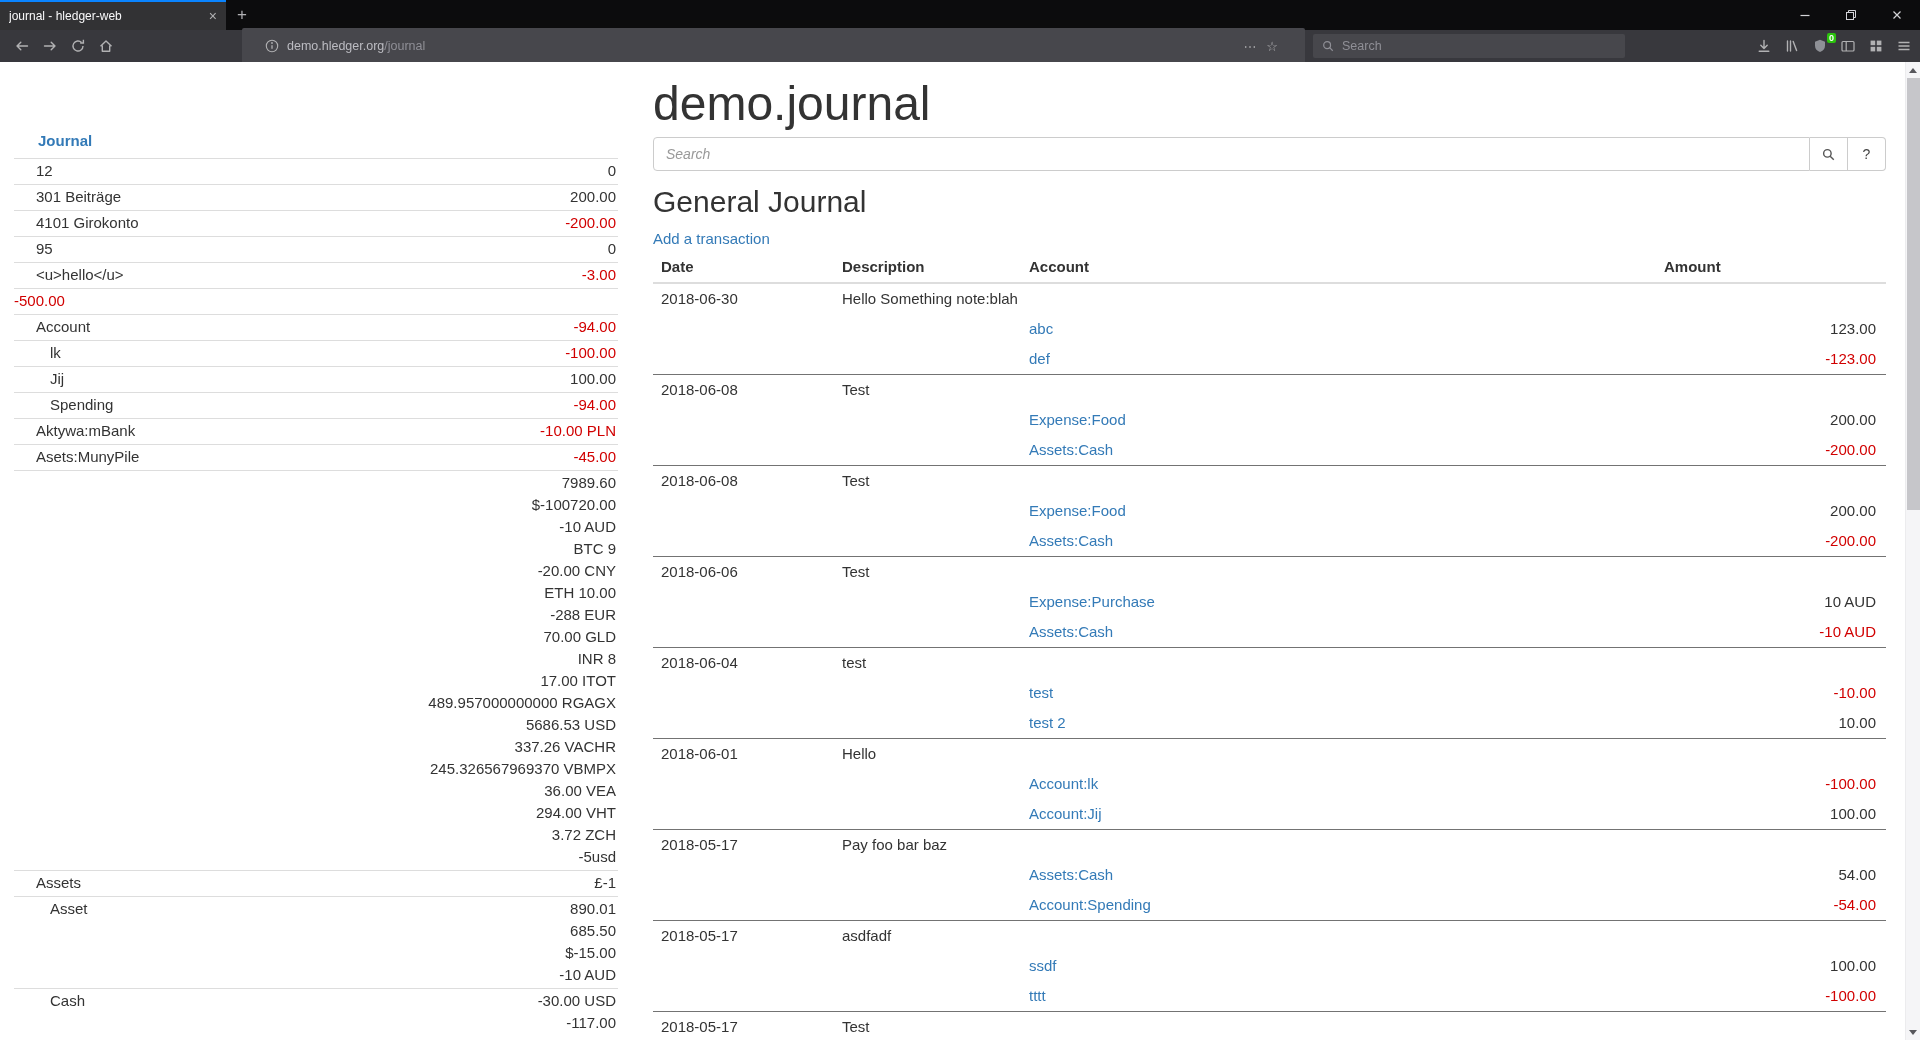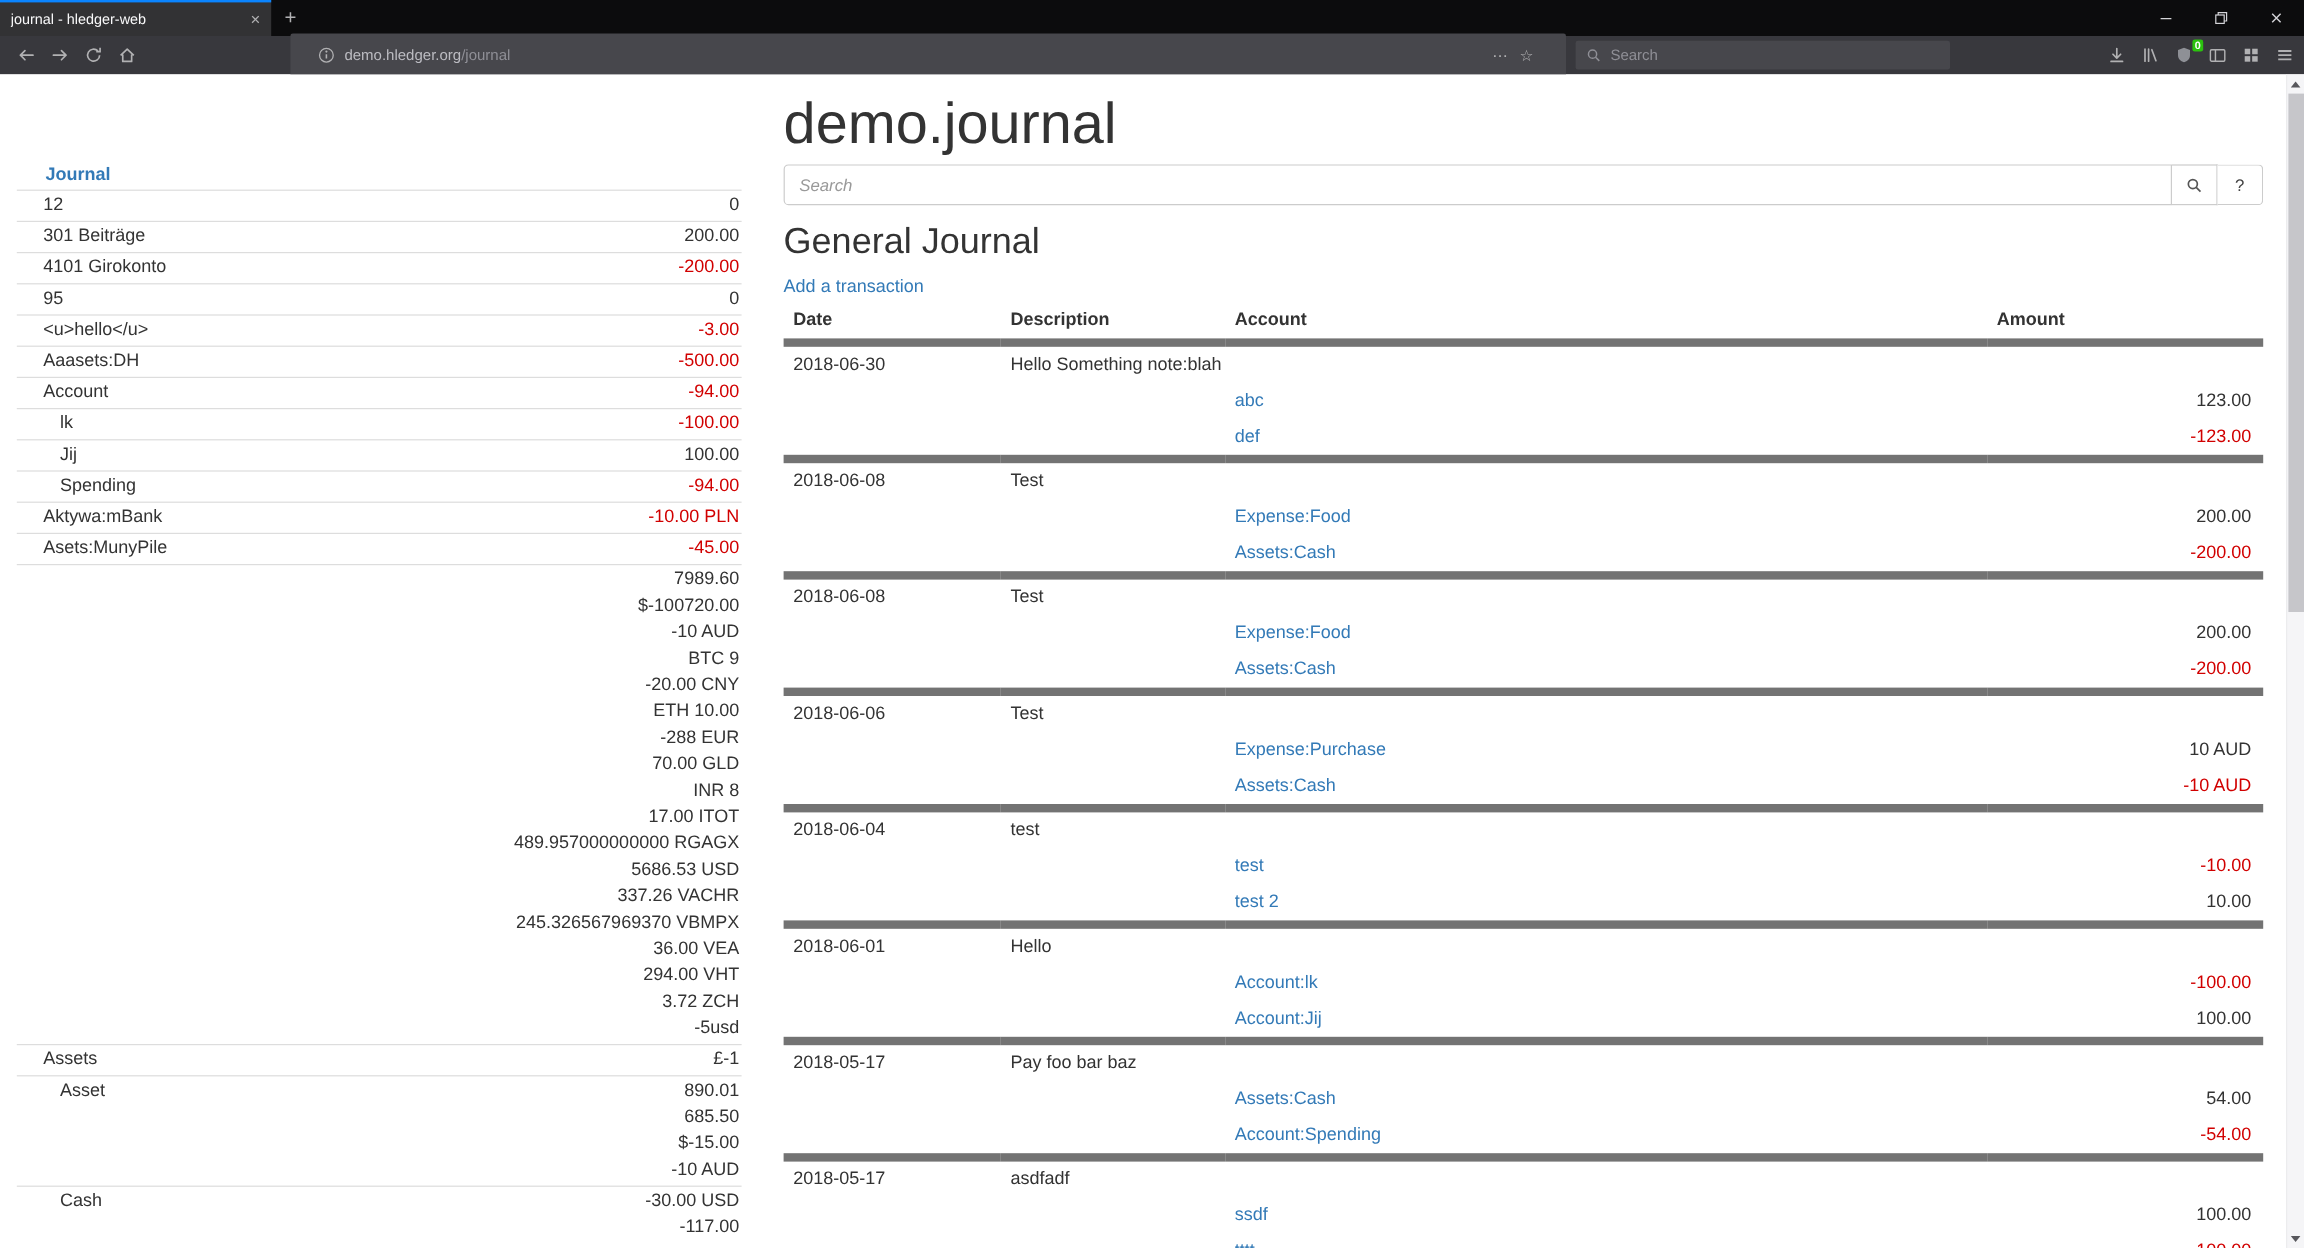--- a/index.html
+++ b/index.html
@@ -34,21 +34,21 @@
   .nav-right{margin-left:auto;display:flex;padding-right:2px;}
   .ext-wrap{position:relative;}
   .ext-badge{position:absolute;top:1px;right:-2px;background:var(--badge);color:#fff;
     font-size:9px;line-height:10px;padding:0 2px;border-radius:2px;font-weight:bold;}
 
   
   .page{position:relative;width:1920px;height:978px;background:#fff;overflow:hidden;color:#333;}
 
   
   .sidebar{position:absolute;left:14px;top:70px;width:604px;font-size:15px;}
-  .sb-heading{height:26px;display:flex;align-items:center;padding-left:24px;font-weight:bold;}
+  .sb-heading{height:26px;display:flex;align-items:flex-start;padding-left:24px;font-weight:bold;}
   .sb-heading a{color:var(--link);text-decoration:none;}
   .sb-row{display:flex;align-items:flex-start;border-top:1px solid #ddd;padding:1px 0 2px;}
   .sb-name{flex:1;line-height:22px;color:#333;text-decoration:none;white-space:nowrap;}
   .sb-amts{text-align:right;padding-right:2px;}
   .sb-amt{line-height:22px;white-space:nowrap;}
   .neg{color:var(--neg);}
 
   
   .main{position:absolute;left:653px;top:0;width:1233px;}
   .page-title{margin-top:21px;font-size:48px;font-weight:400;color:#333;line-height:41px;}
@@ -59,21 +59,21 @@
   .sbtn{width:38px;border:1px solid #ccc;border-left:none;background:#fff;display:flex;
     align-items:center;justify-content:center;font-size:14px;color:#444;cursor:default;
     font-family:"Liberation Sans",sans-serif;}
   .sbtn.last{border-radius:0 4px 4px 0;}
   .section-title{margin-top:14px;font-size:30px;font-weight:400;color:#333;line-height:33px;}
   .add-link{display:inline-block;margin-top:12px;color:var(--link);font-size:15px;text-decoration:none;}
   table.journal{width:100%;border-collapse:collapse;margin-top:4px;font-size:15px;}
   table.journal th{text-align:left;padding:5px 8px;border-bottom:2px solid #ddd;font-weight:bold;line-height:20px;}
   table.journal td{padding:5px 8px;line-height:20px;vertical-align:top;}
   .r{text-align:right;padding-right:10px !important;}
-  tr.txn-first td{border-top:7px solid #737373;}
+  tr.txn-first td{border-top:1px solid #737373;}
   .acct-link{color:var(--link);text-decoration:none;}
 
   
   .scrollbar{position:absolute;right:0;top:0;width:15px;height:100%;background:#f5f5f7;border-left:1px solid #ececee;}
   .scroll-btn{height:16px;display:flex;align-items:center;justify-content:center;}
   .tri-up{width:0;height:0;border-left:4px solid transparent;border-right:4px solid transparent;border-bottom:5px solid #57575c;}
   .tri-down{width:0;height:0;border-left:4px solid transparent;border-right:4px solid transparent;border-top:5px solid #57575c;}
   .scroll-thumb{position:absolute;top:16px;left:1px;width:13px;height:432px;background:#c6c6ca;}
   .scroll-btn.bottom{position:absolute;bottom:0;left:0;width:100%;}
   .ico{display:flex;align-items:center;justify-content:center;}
@@ -254,21 +254,20 @@
             <div class="sb-amt">0</div>
           </div>
         </div>
         <div class="sb-row">
           <a class="sb-name" href="#" style="padding-left: 22px;">&lt;u&gt;hello&lt;/u&gt;</a>
           <div class="sb-amts">
             <div class="sb-amt neg">-3.00</div>
           </div>
         </div>
         <div class="sb-row">
-          <a class="sb-name" href="#" style="padding-left: 22px;">Aaasets:DH</a>
           <div class="sb-amts">
             <div class="sb-amt neg">-500.00</div>
           </div>
         </div>
         <div class="sb-row">
           <a class="sb-name" href="#" style="padding-left: 22px;">Account</a>
           <div class="sb-amts">
             <div class="sb-amt neg">-94.00</div>
           </div>
         </div>

